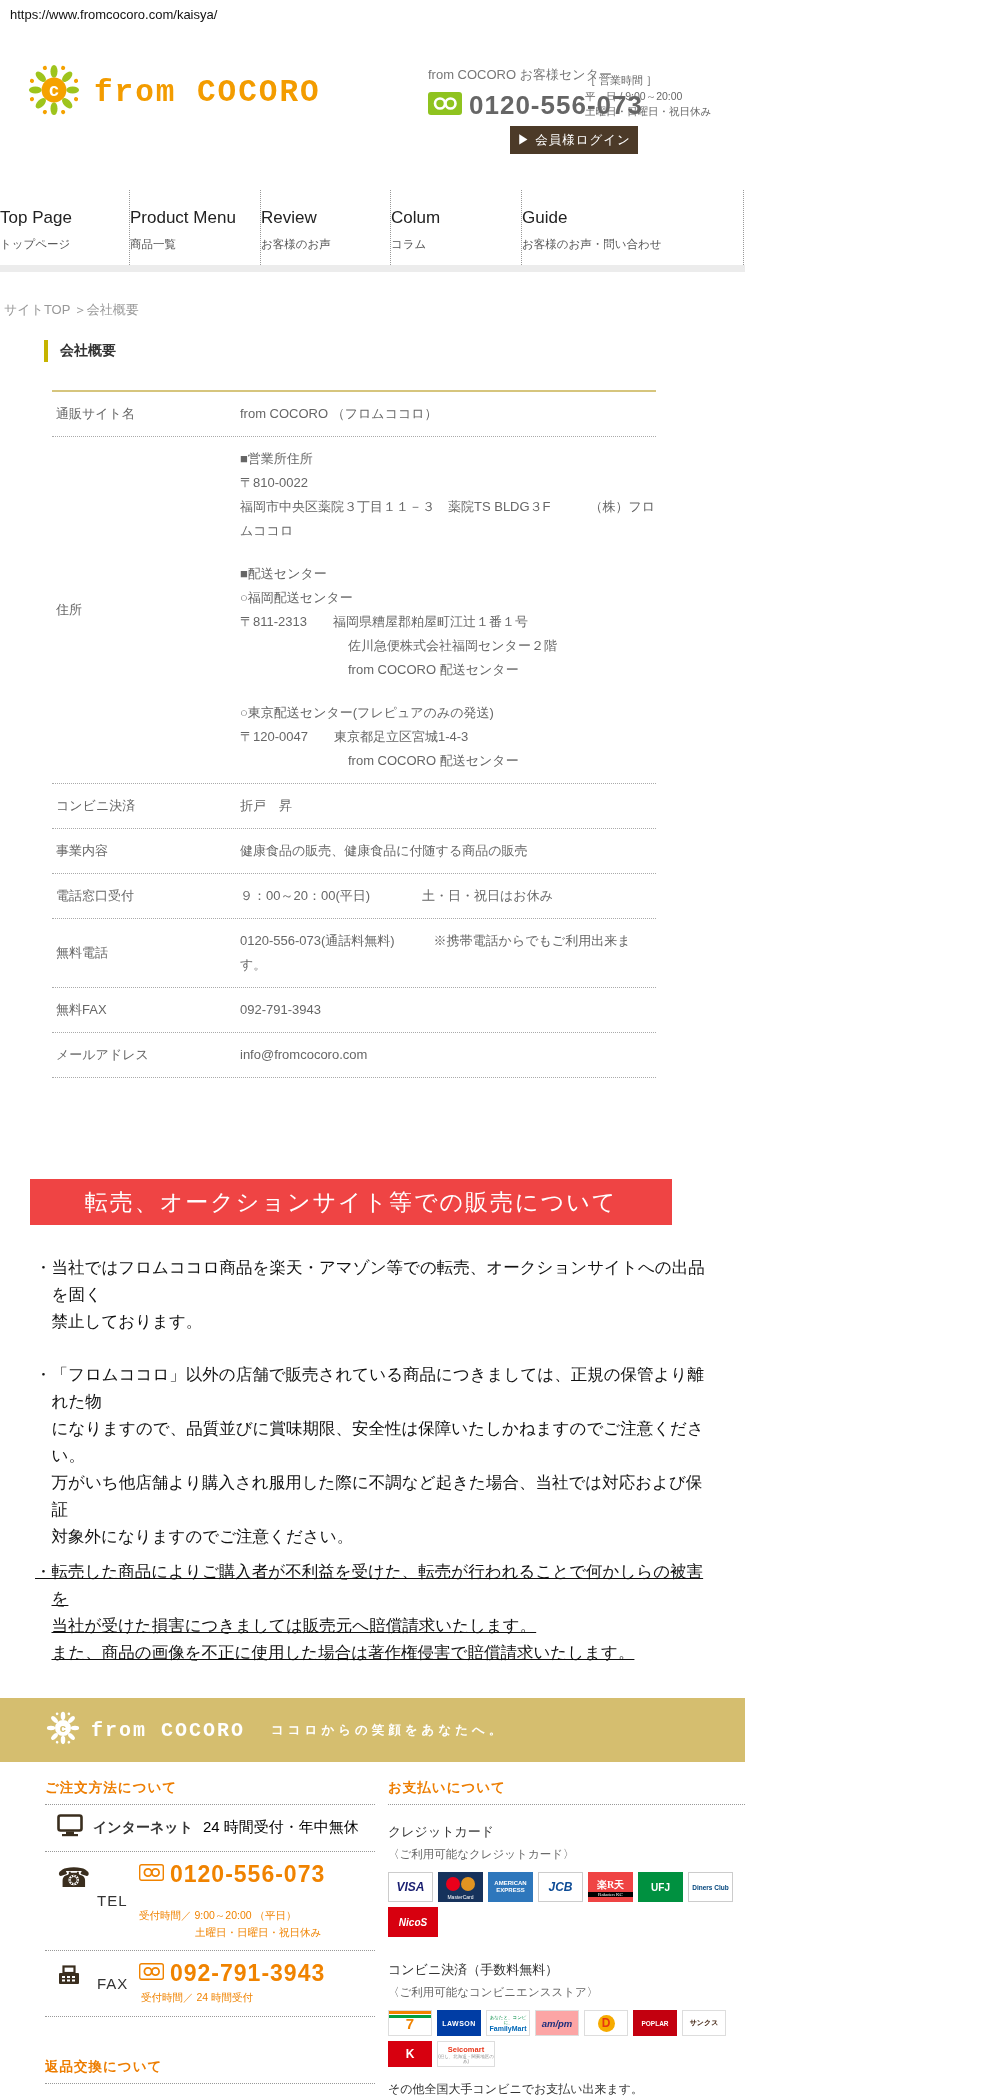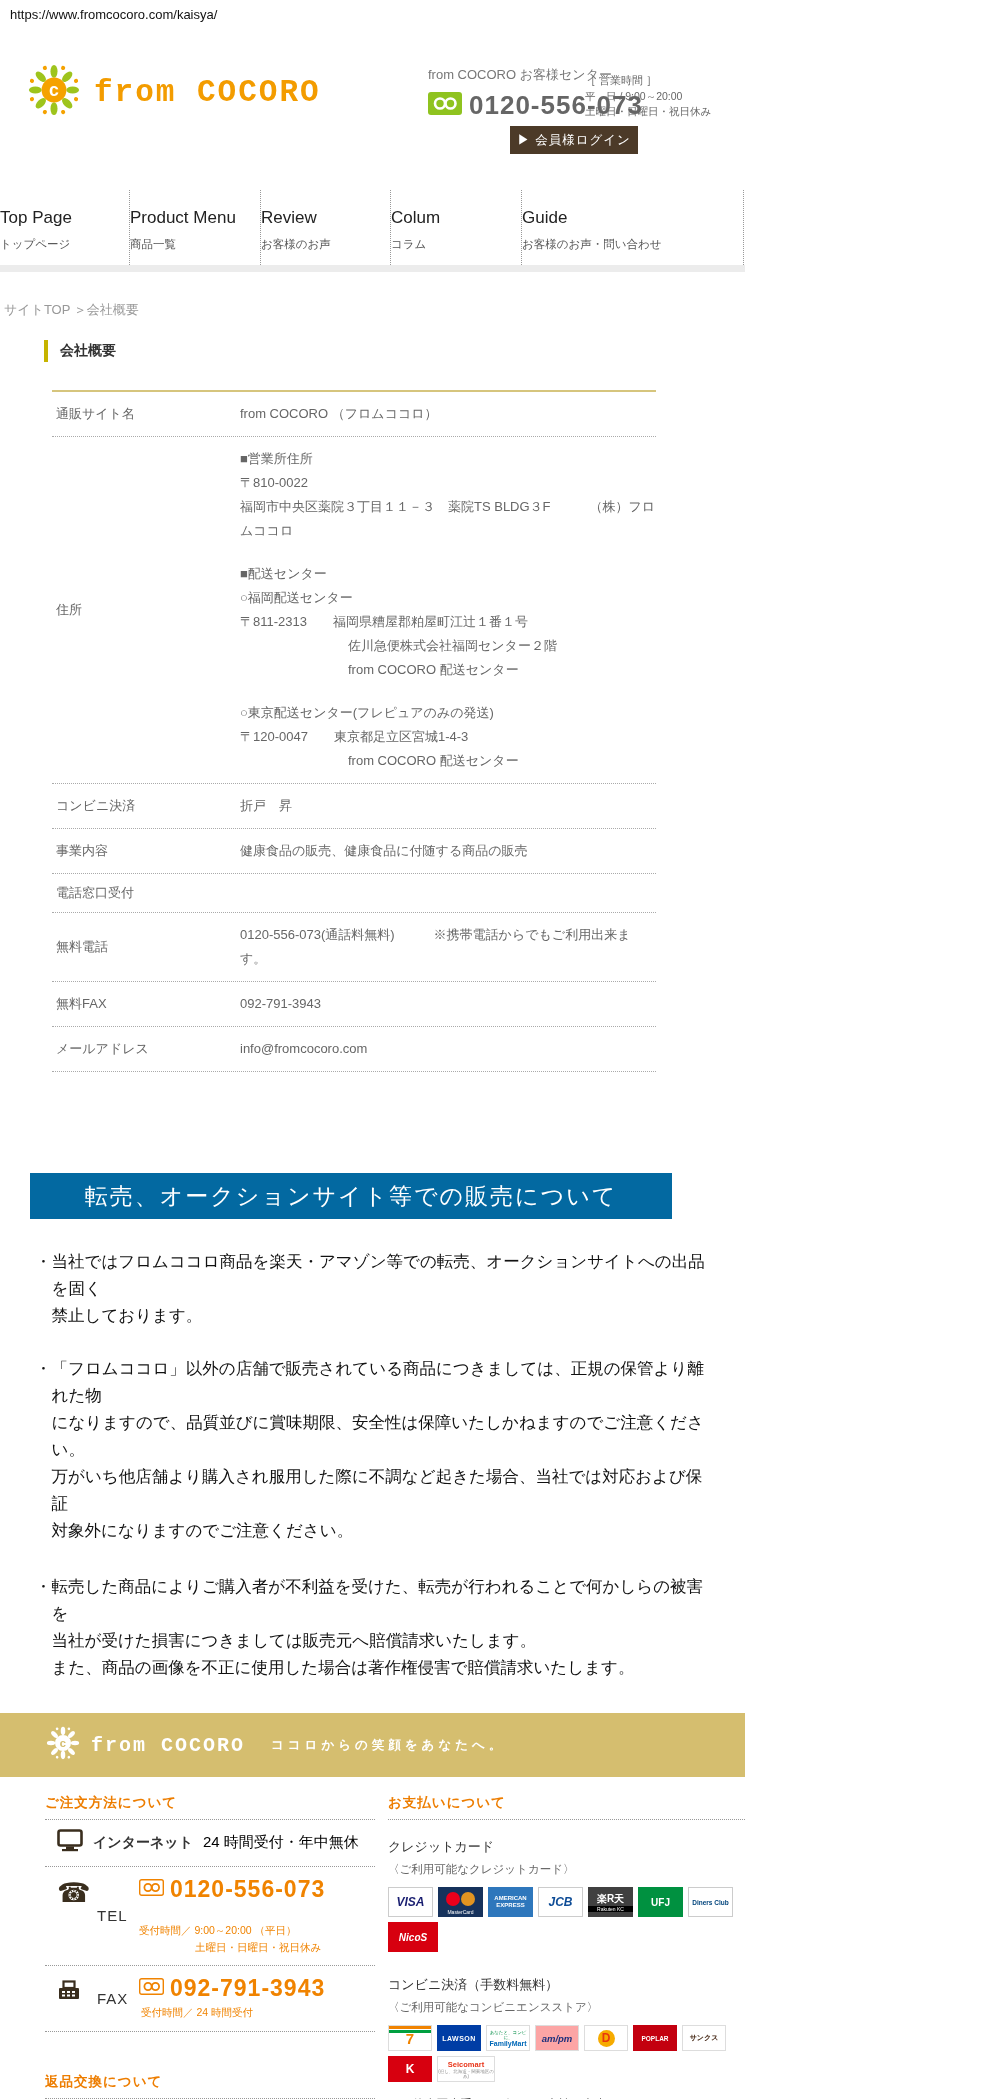--- a/index.html
+++ b/index.html
@@ -40,29 +40,29 @@
   
   .ctable { margin:28px 0 0 52px; width:604px; border-top:2px solid #d6c57d; font-size:13px; color:#666; }
   .crow { display:flex; border-bottom:1px dotted #aaa; }
   .clabel { width:185px; padding:10px 4px; align-self:center; }
   .cval { flex:1; padding:10px 0 10px 3px; line-height:24px; }
   .addr .cval div { line-height:24px; }
   .addr .gap { height:19px; }
   .addr .ind { padding-left:108px; }
 
   
-  .banner { margin:101px 0 0 30px; width:642px; height:46px; background:#0369a1;
+  .banner { margin:101px 0 0 30px; width:642px; height:46px; background:#ef4444;
             display:flex; align-items:center; justify-content:center; }
   .banner span { font-family:"Liberation Serif", serif; font-size:23px; color:#fff; letter-spacing:2px; }
   .resale-text { margin-left:35px; width:670px; font-family:"Liberation Serif", serif;
                  font-size:16.5px; color:#111; }
   .resale-text p { white-space:pre-line; line-height:27px; padding-left:1em; text-indent:-1em; }
   .resale-text .p1 { margin-top:29px; }
   .resale-text .p2 { margin-top:26px; }
-  .resale-text .p3 { margin-top:29px; }
+  .resale-text .p3 { margin-top:8px;text-decoration:underline; }
 
   
   .band { margin-top:32px; width:745px; height:64px; background:#d5be6f;
           display:flex; align-items:center; padding-left:45px; }
   .band-logo-text { margin-left:10px; font-family:"Liberation Mono", monospace; font-weight:bold;
                     font-size:20px; letter-spacing:2px; color:#fff; }
   .band-tagline { margin-left:26px; font-size:12.5px; font-weight:bold; color:#fff; letter-spacing:4px; }
 
   
   .fcols { display:flex; width:745px; margin-top:17px; }
@@ -89,21 +89,21 @@
   .logo-row { margin-top:10px; display:flex; flex-wrap:wrap; gap:5px; align-items:center; }
   .plogo { height:30px; width:45px; display:flex; flex-direction:column; align-items:center;
            justify-content:center; text-align:center; overflow:hidden; position:relative; }
   .plogo.sm { height:26px; width:44px; }
   .visa { background:#fff; border:1px solid #ccc; color:#1a1f71; font-style:italic; font-weight:bold; font-size:12px; }
   .mastercard { background:#16325c; color:#fff; font-size:5px; justify-content:flex-end; padding-bottom:2px; }
   .mastercard::before { content:""; position:absolute; left:8px; top:5px; width:14px; height:14px; border-radius:50%; background:#eb001b; }
   .mastercard::after { content:""; position:absolute; right:8px; top:5px; width:14px; height:14px; border-radius:50%; background:#f79e1b; opacity:.9; }
   .amex { background:#2e77bc; color:#fff; font-size:6px; font-weight:bold; line-height:1.2; }
   .jcb { background:#fff; border:1px solid #ccc; color:#0e4c96; font-weight:bold; font-style:italic; font-size:12px; }
-  .rakuten { background:#404040; color:#fff; font-weight:bold; font-size:10px; }
+  .rakuten { background:#ef4444; color:#fff; font-weight:bold; font-size:10px;font-family:Liberation Serif, serif; }
   .rakuten .sub { background:#000; width:100%; font-size:5px; font-weight:normal; }
   .ufj { background:#009140; color:#fff; font-weight:bold; font-size:10px; }
   .diners { background:#fff; border:1px solid #ccc; color:#00447c; font-size:6.5px; font-weight:bold; }
   .nicos { background:#d7000f; color:#fff; font-weight:bold; font-style:italic; font-size:10px; width:50px; }
   .seven { background:#fff; border:1px solid #ddd; color:#f08300; font-weight:bold; font-size:15px;
            background-image:linear-gradient(180deg,#f08300 0 3px,#fff 3px 4px,#00a040 4px 7px,#fff 7px); background-repeat:no-repeat; background-size:100% 7px; }
   .lawson { background:#003da5; color:#fff; font-size:7px; font-weight:bold; letter-spacing:.5px; }
   .famima { background:#fff; border:1px solid #ddd; }
   .famima .sub { font-size:4.5px; color:#008c44; }
   .famima .main { font-size:7px; font-weight:bold; color:#0068b7; }
@@ -235,20 +235,21 @@
   <div class="crow">
     <div class="clabel">コンビニ決済</div>
     <div class="cval">折戸　昇</div>
   </div>
   <div class="crow">
     <div class="clabel">事業内容</div>
     <div class="cval">健康食品の販売、健康食品に付随する商品の販売</div>
   </div>
   <div class="crow">
     <div class="clabel">電話窓口受付</div>
+    <div class="cval">９：00～20：00(平日)　　　　土・日・祝日はお休み</div>
   </div>
   <div class="crow">
     <div class="clabel">無料電話</div>
     <div class="cval">0120-556-073(通話料無料)　　　※携帯電話からでもご利用出来ます。</div>
   </div>
   <div class="crow">
     <div class="clabel">無料FAX</div>
     <div class="cval">092-791-3943</div>
   </div>
   <div class="crow">

